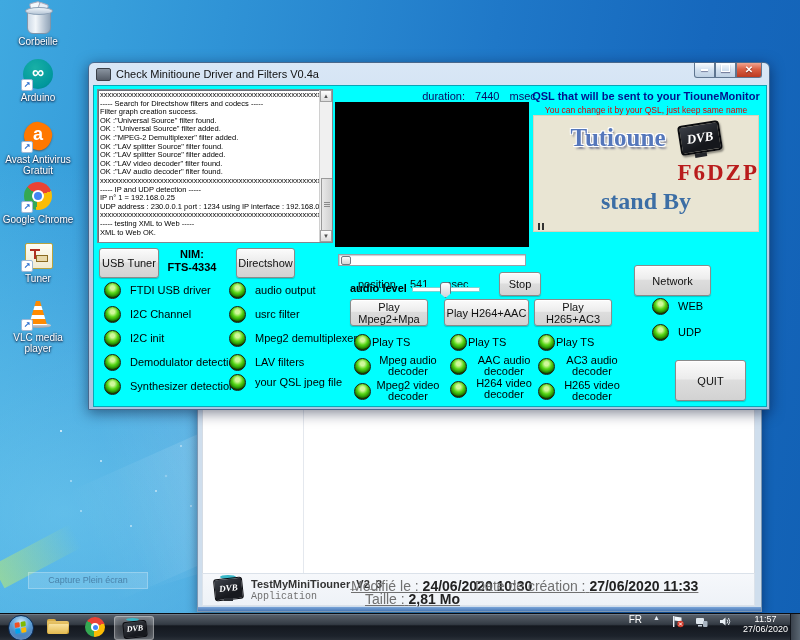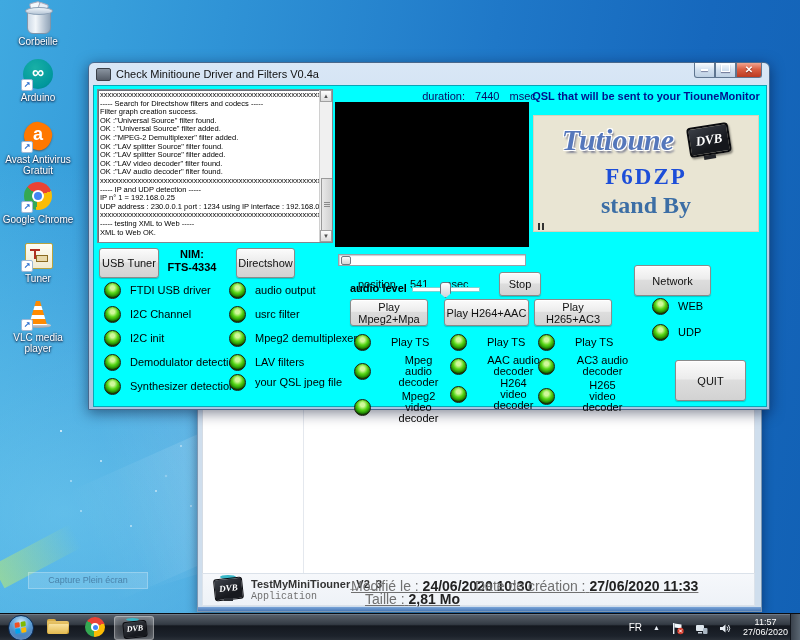--- a/index.html
+++ b/index.html
@@ -130,36 +130,36 @@
     border:1px solid #1c1c10;box-shadow:inset 0 -2px 3px rgba(0,40,0,.5);}
   .led-row{position:absolute;display:flex;align-items:center;gap:9px;height:16px;}
   .led-row .led-label{font-size:11px;color:#000;white-space:nowrap;}
 
   
   .nim{position:absolute;left:66px;top:162px;width:64px;text-align:center;font-size:11px;font-weight:bold;color:#000;line-height:13px;}
 
   
   .play-col{position:absolute;top:213px;width:96px;display:flex;flex-direction:column;align-items:flex-start;}
   .play-col .btn{position:relative;height:25px;width:100%;}
-  .pled-row{display:flex;align-items:center;gap:20px;}
+  .pled-row{display:flex;align-items:center;gap:1px;}
   .pled-row .pl{font-size:11px;line-height:11px;color:#000;text-align:center;max-width:72px;}
 
   
   .qsl-header{position:absolute;left:436px;top:4px;width:232px;text-align:center;font-size:11px;font-weight:bold;color:#00128c;}
   .qsl-sub{position:absolute;left:436px;top:19px;width:232px;text-align:center;font-size:8.5px;color:#e00000;}
   .qsl-card{position:absolute;left:439px;top:29px;width:226px;height:117px;background:#e9e5d3;box-shadow:0 0 0 1px #d8d2ba inset;}
   .qsl-logo-row{display:flex;align-items:center;justify-content:center;gap:14px;margin-top:8px;}
-  .tutioune{font-family:"Liberation Serif",serif;font-style:italic;font-weight:bold;font-size:30px;color:#5577bb;
+  .tutioune{font-family:"Liberation Serif",serif;font-weight:bold;font-size:25px;color:#5577bb;
     text-shadow:-1px -1px 0 #fff,1px -1px 0 #fff,-1px 1px 0 #fff,1px 1px 0 #fff,2px 3px 2px rgba(10,20,80,.45);}
   .dvb-badge{position:relative;width:42px;height:30px;}
   .dvb-badge .scr{position:absolute;inset:0;background:linear-gradient(160deg,#3a3e46,#15171c 70%);border:2px solid #0a0b0e;
     border-radius:4px;transform:rotate(-9deg);color:#fff;font-family:"Liberation Serif",serif;font-style:italic;font-weight:bold;
     font-size:13px;line-height:26px;text-align:center;box-shadow:1px 2px 2px rgba(0,0,0,.4);}
   .dvb-badge .stand{position:absolute;left:16px;bottom:-4px;width:12px;height:4px;background:#23252a;transform:rotate(-9deg);}
-  .qsl-call{margin-top:7px;text-align:center;font-family:"Liberation Serif",serif;font-weight:bold;font-size:23px;letter-spacing:2px;color:#1d4ed8;}
+  .qsl-call{margin-top:7px;text-align:right;font-family:"Liberation Serif",serif;font-weight:bold;font-size:23px;letter-spacing:2px;color:#b91c1c;}
   .qsl-status{margin-top:2px;text-align:center;font-family:"Liberation Serif",serif;font-weight:bold;font-size:24px;color:#3c6ea5;}
   .qsl-mark{position:absolute;left:5px;bottom:2px;width:8px;height:7px;
     background:repeating-linear-gradient(90deg,#333 0 2px,transparent 2px 4px);}
 
   
   .taskbar{position:absolute;left:0;bottom:0;width:800px;height:26px;z-index:6;
     background:linear-gradient(#5a626c,#343b44 40%,#14181f 46%,#1c222b 85%,#2a3038);border-top:1px solid #0a0d12;box-shadow:inset 0 1px 0 rgba(150,170,190,.35);}
   .orb{position:absolute;left:8px;top:1px;width:24px;height:24px;border-radius:50%;
     background:radial-gradient(circle at 50% 28%,#d8ecfb,#5aa0d8 42%,#1f5fa8 72%,#0a3a78);
     border:1px solid #0c2c55;box-shadow:inset 0 -3px 4px rgba(255,255,255,.35);}
@@ -168,21 +168,21 @@
   .orb .flag i{border-radius:1px;}
   .task-btn{position:absolute;top:2px;height:22px;border-radius:3px;display:flex;align-items:center;justify-content:center;}
   .task-btn.active{background:rgba(255,255,255,.18);border:1px solid rgba(255,255,255,.4);box-shadow:inset 0 0 6px rgba(255,255,255,.25);}
   .tb-folder{position:relative;width:22px;height:16px;}
   .tb-folder .bk{position:absolute;left:0;top:2px;width:22px;height:13px;background:linear-gradient(#e8c56a,#c99a2e);border-radius:2px;}
   .tb-folder .tab{position:absolute;left:0;top:0;width:9px;height:4px;background:#d9ae46;border-radius:2px 2px 0 0;}
   .tb-folder .fr{position:absolute;left:1px;top:5px;width:20px;height:10px;background:linear-gradient(#f9e3a0,#e3b94e);border-radius:1px 1px 2px 2px;transform:skewX(-8deg);}
   .tb-chrome{position:relative;width:20px;height:20px;}
   .tb-dvb{position:relative;width:26px;height:19px;}
 
-  .tray{position:absolute;right:12px;top:0;height:26px;display:flex;align-items:center;gap:11px;}
+  .tray{position:absolute;right:12px;top:0;height:26px;display:flex;align-items:flex-start;gap:11px;}
   .tray-lang{font-size:10px;color:#fff;}
   .tray-arrow{font-size:7px;color:#e8eef4;}
   .tray-ico{width:13px;height:13px;position:relative;}
   .clock{text-align:center;font-size:9px;line-height:10px;color:#fff;}
   .showdesk{position:absolute;right:0;top:0;width:9px;height:26px;background:linear-gradient(90deg,#3a424c,#5a6671);border-left:1px solid #10141a;}
 </style>
 </head>
 <body>
 
 <div class="screen">
@@ -316,20 +316,21 @@
 
       <div class="duration-line">
         <span>duration:</span>
           <span>7440</span>
           <span>msec</span>
       </div>
 
       <div class="video"></div>
 
       <div class="qsl-header">QSL that will be sent to your TiouneMonitor</div>
+      <div class="qsl-sub">You can change it by your QSL, just keep same name</div>
       <div class="qsl-card">
         <div class="qsl-logo-row">
           <div class="tutioune">Tutioune</div>
           <div class="dvb-badge">
             <div class="scr">DVB</div>
             <div class="stand"></div>
           </div>
         </div>
         <div class="qsl-call">F6DZP</div>
         <div class="qsl-status">stand By</div>

